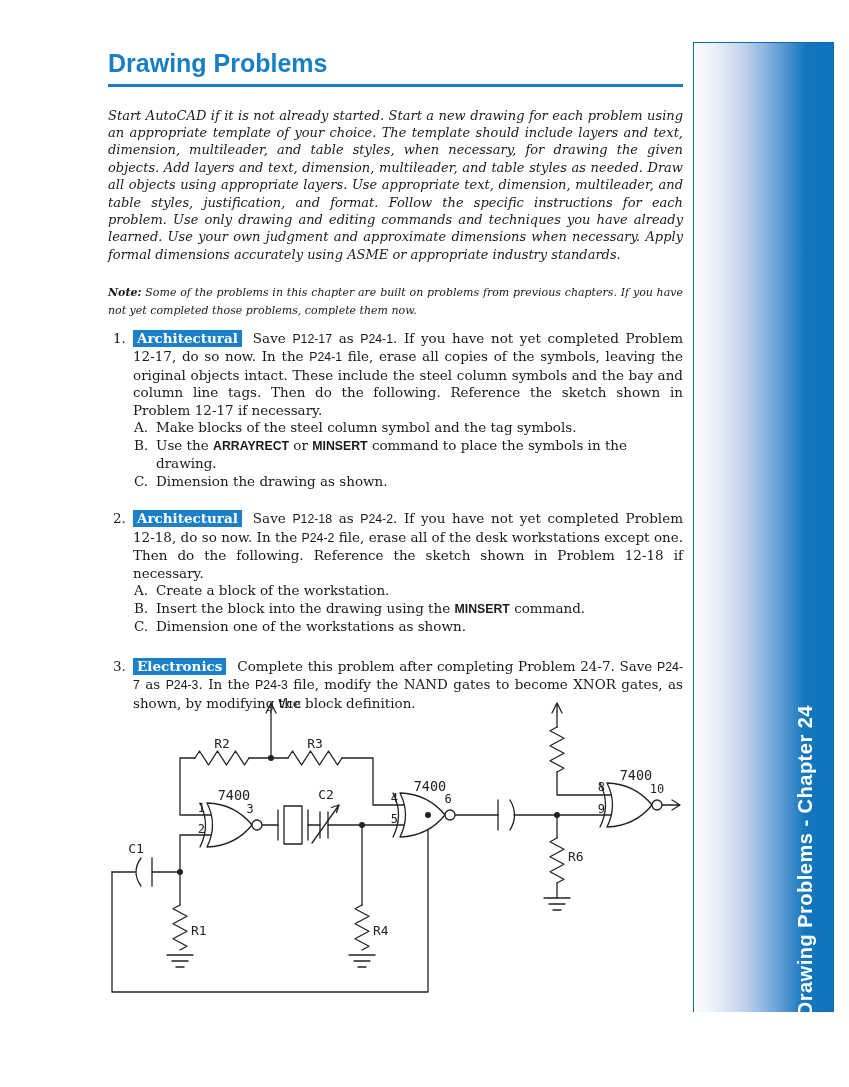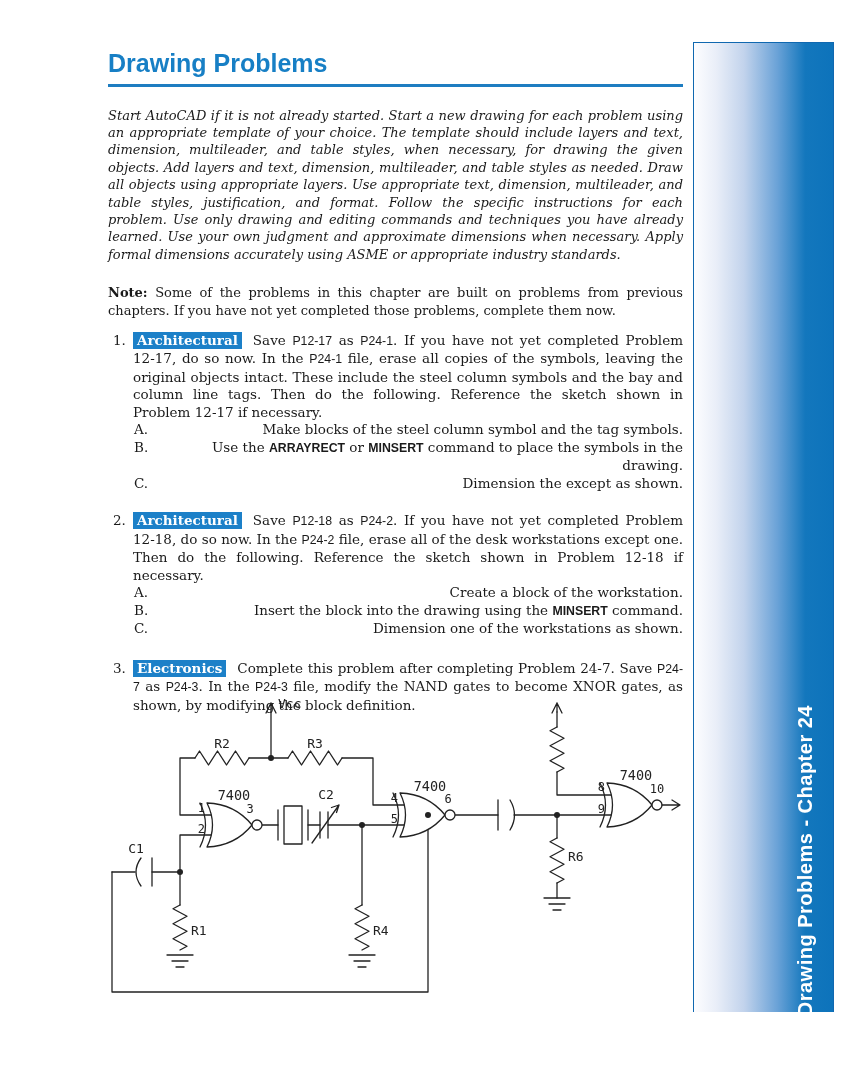--- a/index.html
+++ b/index.html
@@ -3,38 +3,38 @@
 <meta charset="utf-8">
 <style>
   html,body{margin:0;padding:0;background:#fff;}
   .page{position:relative;width:849px;height:1012px;background:#ffffff;overflow:hidden;
         font-family:"DejaVu Serif",serif;color:#1a1a1a;border-radius:14px;}
   .content{position:absolute;left:108px;top:50px;width:575px;}
   h1.title{margin:0;font-family:"Liberation Sans",sans-serif;font-weight:bold;
            font-size:25px;line-height:1.1;color:#177fc5;letter-spacing:0px;}
   .title-rule{margin-top:6px;height:3px;background:#1e7dc1;}
   .intro{margin-top:20px;font-style:italic;font-size:13px;line-height:17.4px;text-align:justify;}
-  .note{margin-top:21px;font-size:13px;line-height:17.4px;text-align:justify;}
+  .note{margin-top:21px;font-style:italic;font-size:11px;line-height:17.4px;text-align:justify;}
   .note .note-label{font-weight:bold;}
   .section-head{margin-top:17px;font-family:"DejaVu Serif",serif;font-weight:bold;
                 font-size:17px;color:#135f9f;}
   .section-head .tri{display:inline-block;font-size:14px;color:#1570b8;margin-right:9px;
                      transform:translateY(-1px);font-style:normal;}
   .problem{display:flex;font-size:13.5px;line-height:17.5px;}
   .p1{margin-top:9px;} .p2{margin-top:20px;} .p3{margin-top:22px;}
   .pnum{width:25px;flex:0 0 25px;text-align:left;padding-left:5px;box-sizing:border-box;}
   .pbody{flex:1;}
   .ptext{margin:0;text-align:justify;}
   .tag{background:#1c80c8;color:#ffffff;font-weight:bold;padding:0px 4px 1px 4px;margin-right:11px;}
   .file{font-family:"Liberation Sans",sans-serif;font-size:12.3px;}
   .cmd{font-family:"Liberation Sans",sans-serif;font-size:12.3px;font-weight:bold;}
   .subitems{margin-top:0;}
   .subitem{display:flex;}
   .slet{flex:0 0 23px;width:23px;padding-left:1px;box-sizing:border-box;}
-  .stext{flex:1;text-align:right;}
+  .stext{flex:1;text-align:left;}
   
   .circuit{position:absolute;left:105px;top:693px;}
   .circuit path,.circuit line,.circuit polyline,.circuit rect,.circuit circle{
      stroke:#222;stroke-width:1.3;fill:none;stroke-linecap:round;stroke-linejoin:round;}
   .circuit circle.node{fill:#222;stroke:none;}
   .circuit circle.bubble{fill:#fff;}
   .circuit path.gate{fill:#fff;}
   .circuit text{stroke:none;fill:#222;font-family:"DejaVu Sans Mono",monospace;font-size:13px;}
   .circuit text.pin{font-size:12px;}
   .circuit text.chip{font-size:13.5px;}
@@ -77,21 +77,21 @@
           <div class="subitem">
               <span class="slet">A.</span>
               <span class="stext"><span>Make blocks of the steel column symbol and the tag symbols.</span></span>
             </div>
           <div class="subitem">
               <span class="slet">B.</span>
               <span class="stext"><span>Use the </span><span class="cmd">ARRAYRECT</span><span> or </span><span class="cmd">MINSERT</span><span> command to place the symbols in the drawing.</span></span>
             </div>
           <div class="subitem">
               <span class="slet">C.</span>
-              <span class="stext"><span>Dimension the except as shown.</span></span>
+              <span class="stext"><span>Dimension the drawing as shown.</span></span>
             </div>
         </div>
       </div>
     </div>
 
     <div class="problem p2">
       <div class="pnum">2.</div>
       <div class="pbody">
         <p class="ptext"><span class="tag">Architectural</span><span><span>Save </span><span class="file">P12-18</span><span> as </span><span class="file">P24-2</span><span>. If you have not yet completed Problem 12-18, do so now. In the </span><span class="file">P24-2</span><span> file, erase all of the desk workstations except one. Then do the following. Reference the sketch shown in Problem 12-18 if necessary.</span></span></p>
         <div class="subitems">

